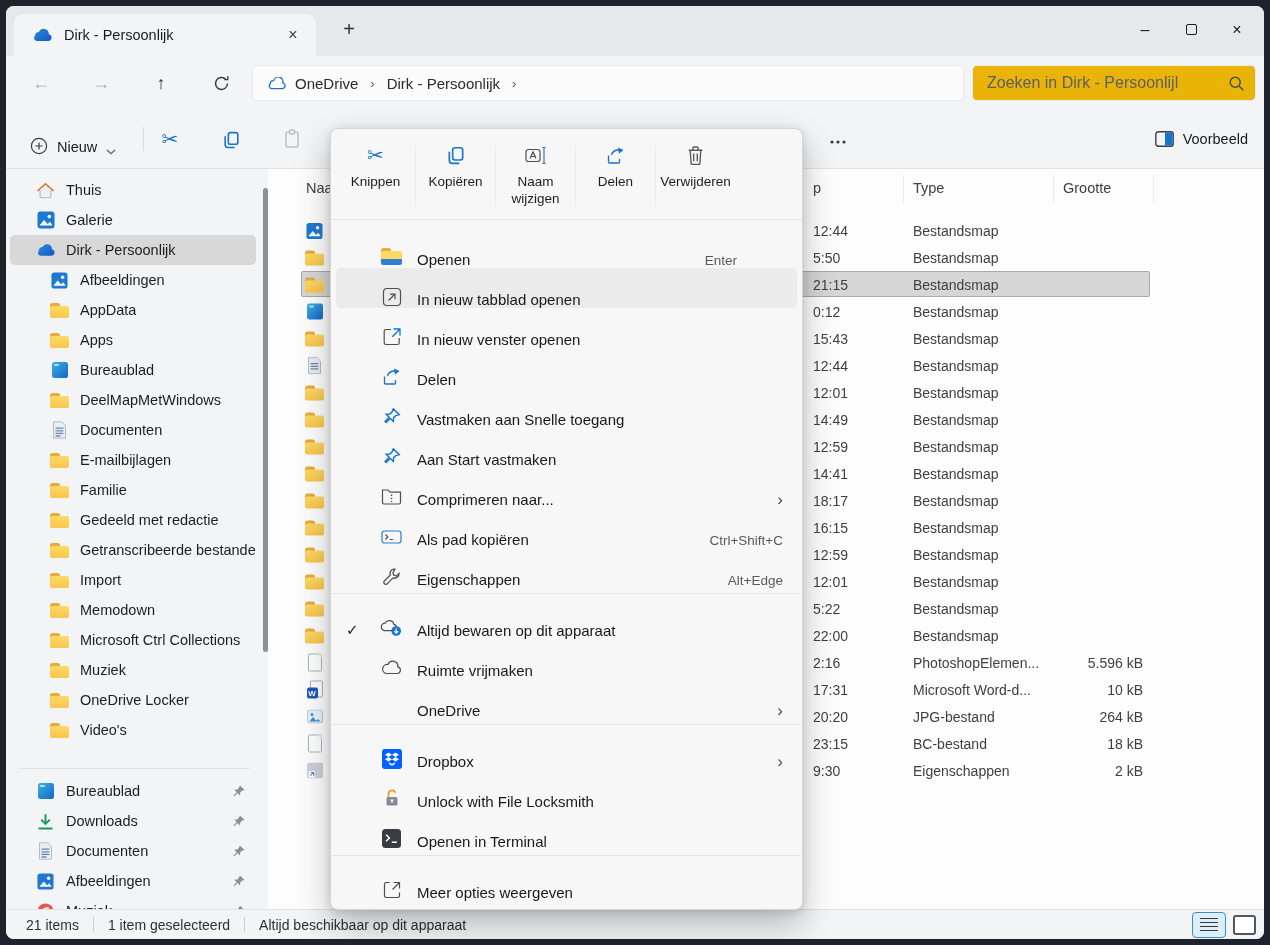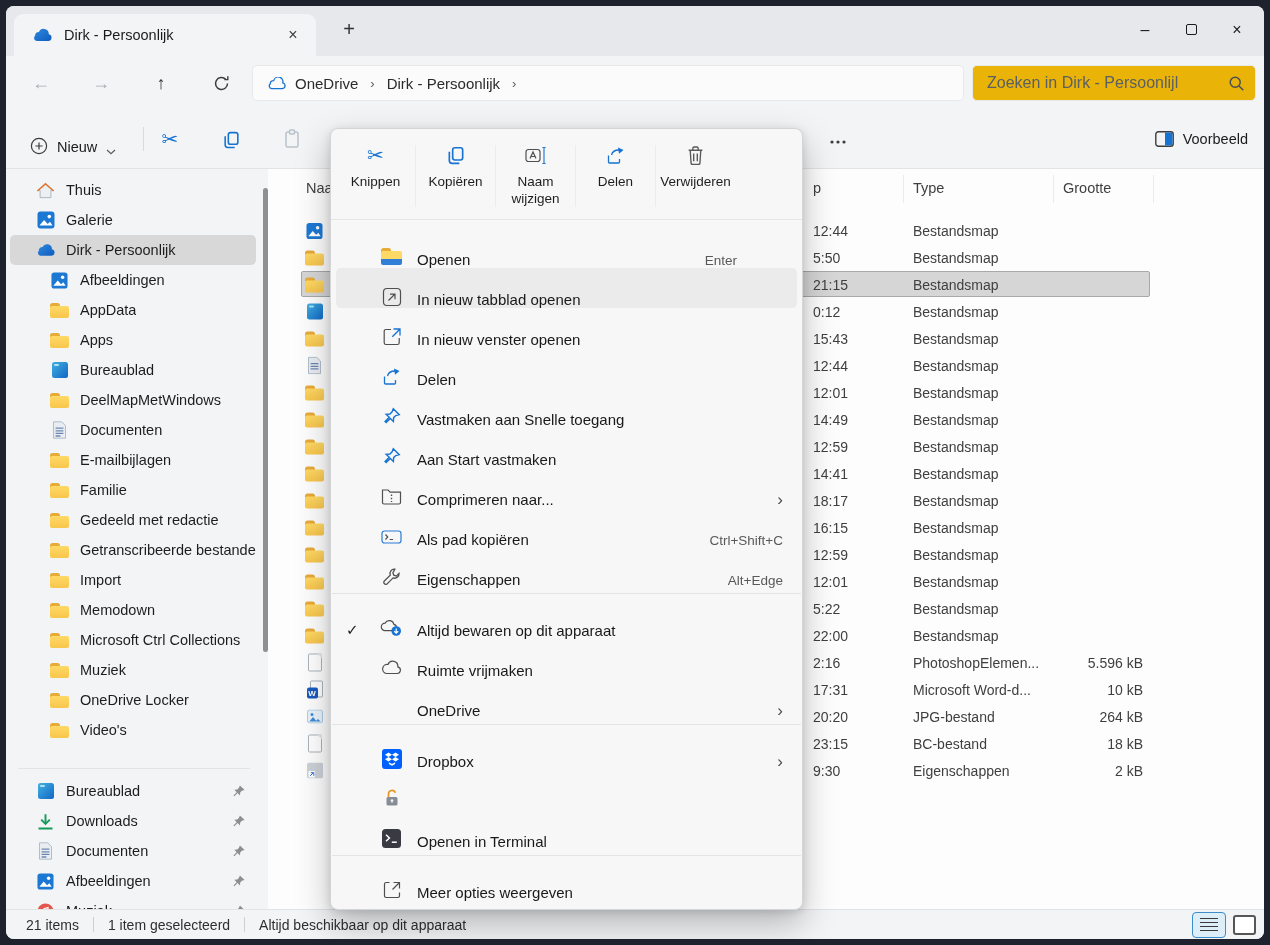--- a/index.html
+++ b/index.html
@@ -830,20 +830,21 @@
       <div class="cm-item">
           <span class="cm-check"></span>
           <span class="cm-ico">
             <svg width="16" height="19" viewBox="0 0 16 19">
               <path d="M4.5 8V5a3.5 3.5 0 0 1 6.8-1.2" fill="none" stroke="#e8961e" stroke-width="1.7"></path>
               <rect x="2.5" y="8" width="11" height="8.5" rx="1.5" fill="#878d94"></rect>
               <circle cx="8" cy="11.6" r="1.4" fill="#eef1f4"></circle>
               <path d="M8 11.6v2.2" stroke="#eef1f4" stroke-width="1.1"></path>
             </svg>
           </span>
+          <span class="cm-label">Unlock with File Locksmith</span>
         </div>
       <div class="cm-item">
           <span class="cm-check"></span>
           <span class="cm-ico">
             <svg width="19" height="19" viewBox="0 0 19 19">
               <rect width="19" height="19" rx="3.5" fill="#383b41"></rect>
               <path d="M4 5.8l3.4 3.2L4 12.2" stroke="#fff" stroke-width="1.5" fill="none"></path>
               <path d="M9.8 13.2h5" stroke="#fff" stroke-width="1.5"></path>
             </svg>
           </span>

